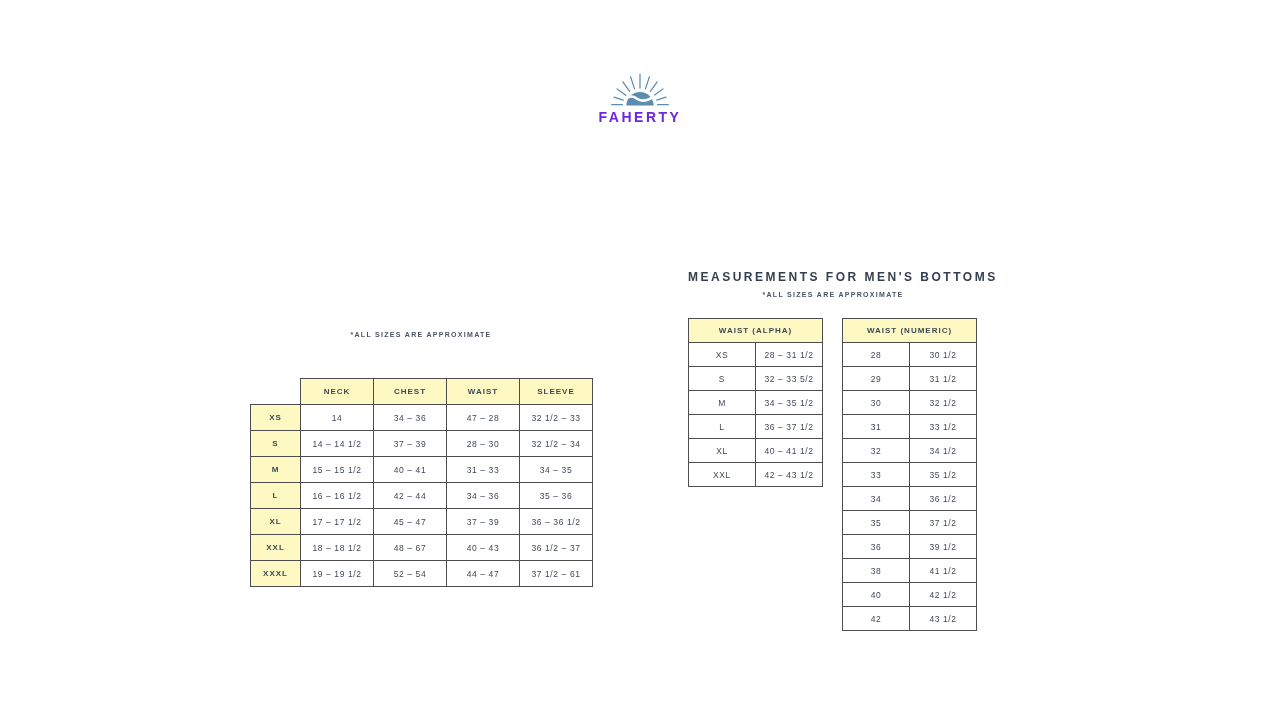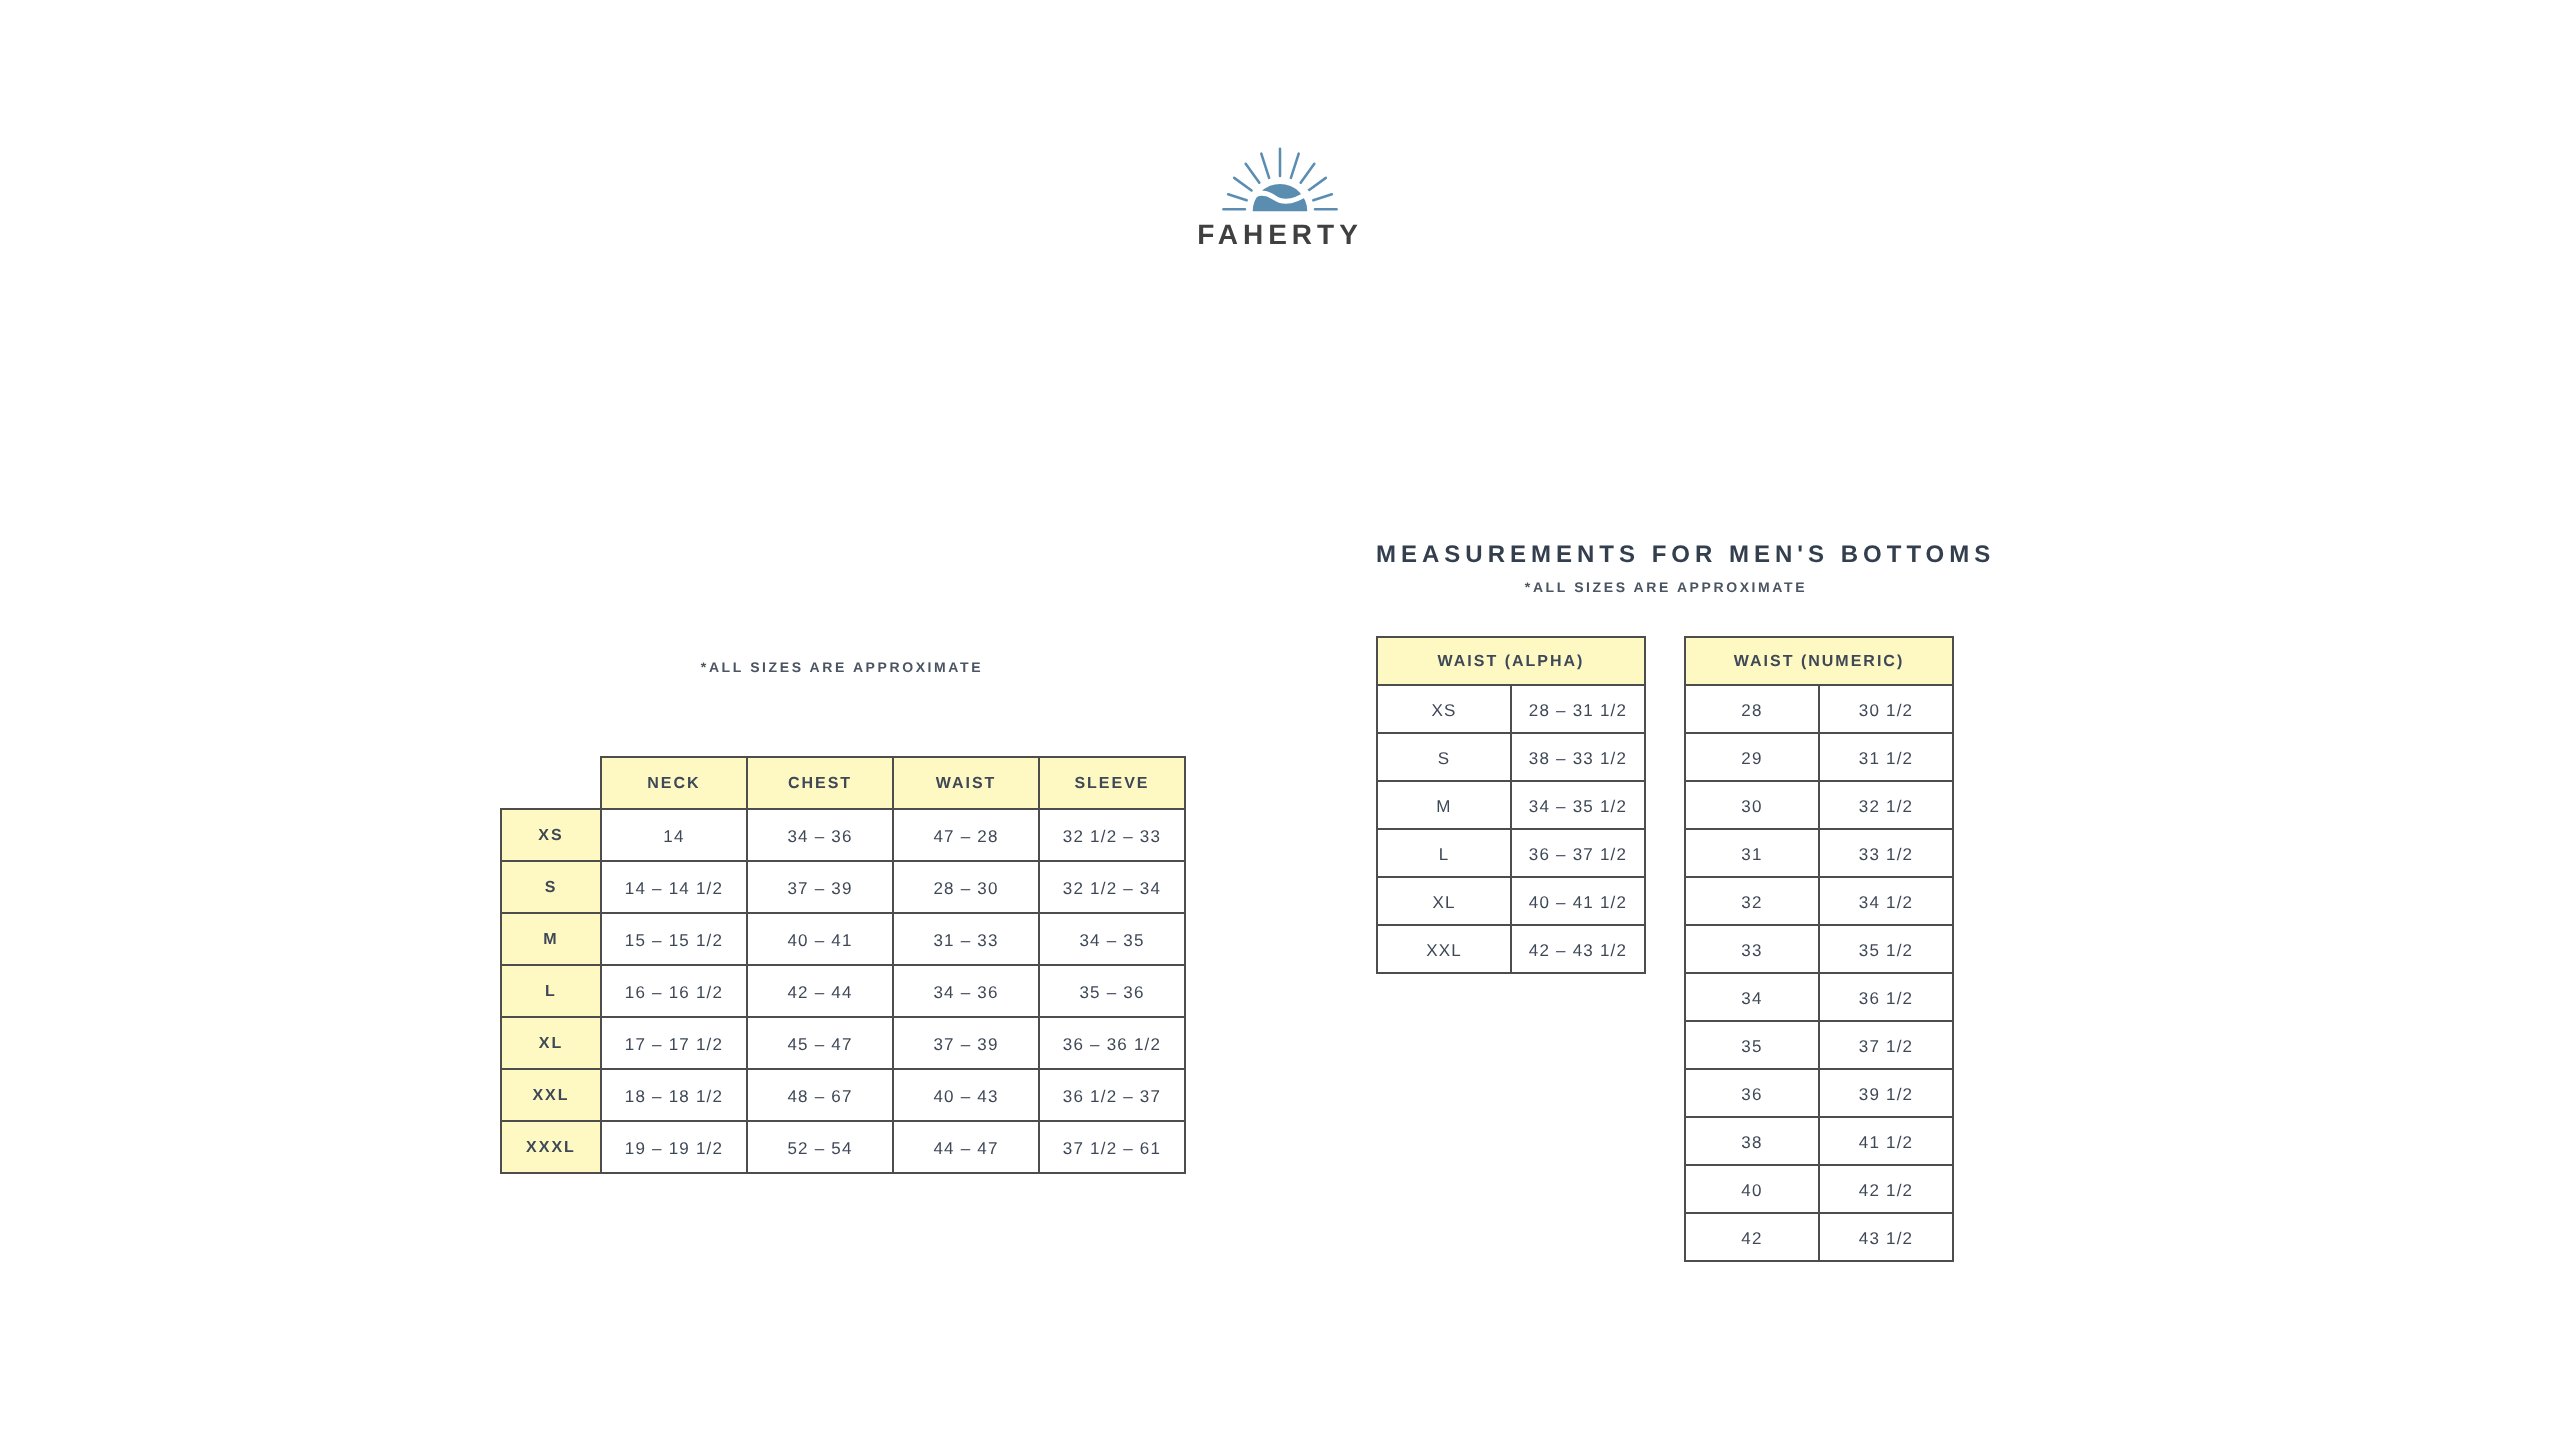--- a/index.html
+++ b/index.html
@@ -19,21 +19,21 @@
     left: 598px; top: 72px; width: 84px;
     text-align: center;
   }
   .logo svg { display: block; margin: 0 auto; }
   .logo .wordmark {
     display: block;
     margin-top: 1px;
     font-size: 14px;
     font-weight: bold;
     letter-spacing: 2.5px;
-    color: #404040;
+    color: #6d28d9;
     white-space: nowrap;
   }
 
   
   .section-title {
     font-size: 16px;
     font-weight: bold;
     letter-spacing: 2.5px;
     color: #333f4f;
     text-align: center;
@@ -197,21 +197,21 @@
     <tbody>
         <tr>
       <th class="shade" colspan="2">WAIST (ALPHA)</th>
     </tr>
     <tr>
       <td>XS</td>
       <td>28 – 31 1/2</td>
     </tr>
     <tr>
       <td>S</td>
-      <td>38 – 33 1/2</td>
+      <td>32 – 33 5/2</td>
     </tr>
     <tr>
       <td>M</td>
       <td>34 – 35 1/2</td>
     </tr>
     <tr>
       <td>L</td>
       <td>36 – 37 1/2</td>
     </tr>
     <tr>

